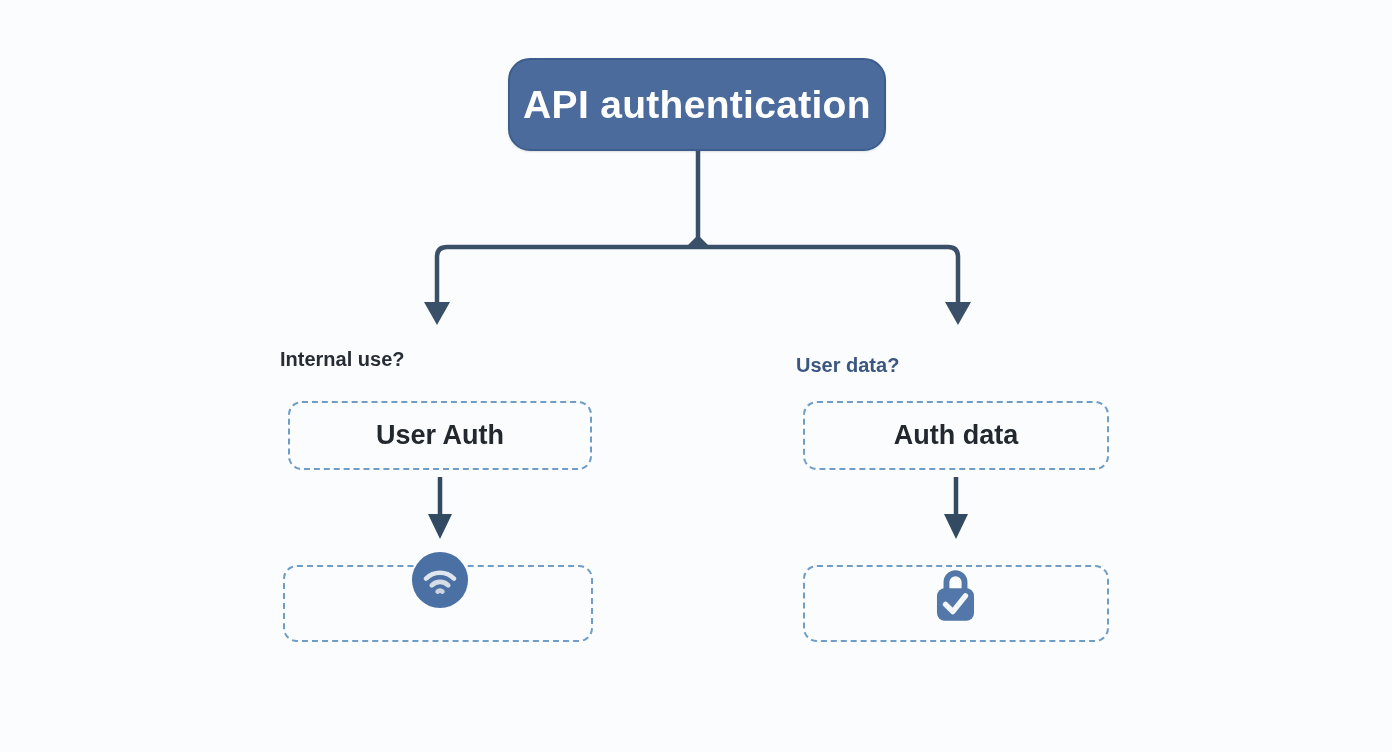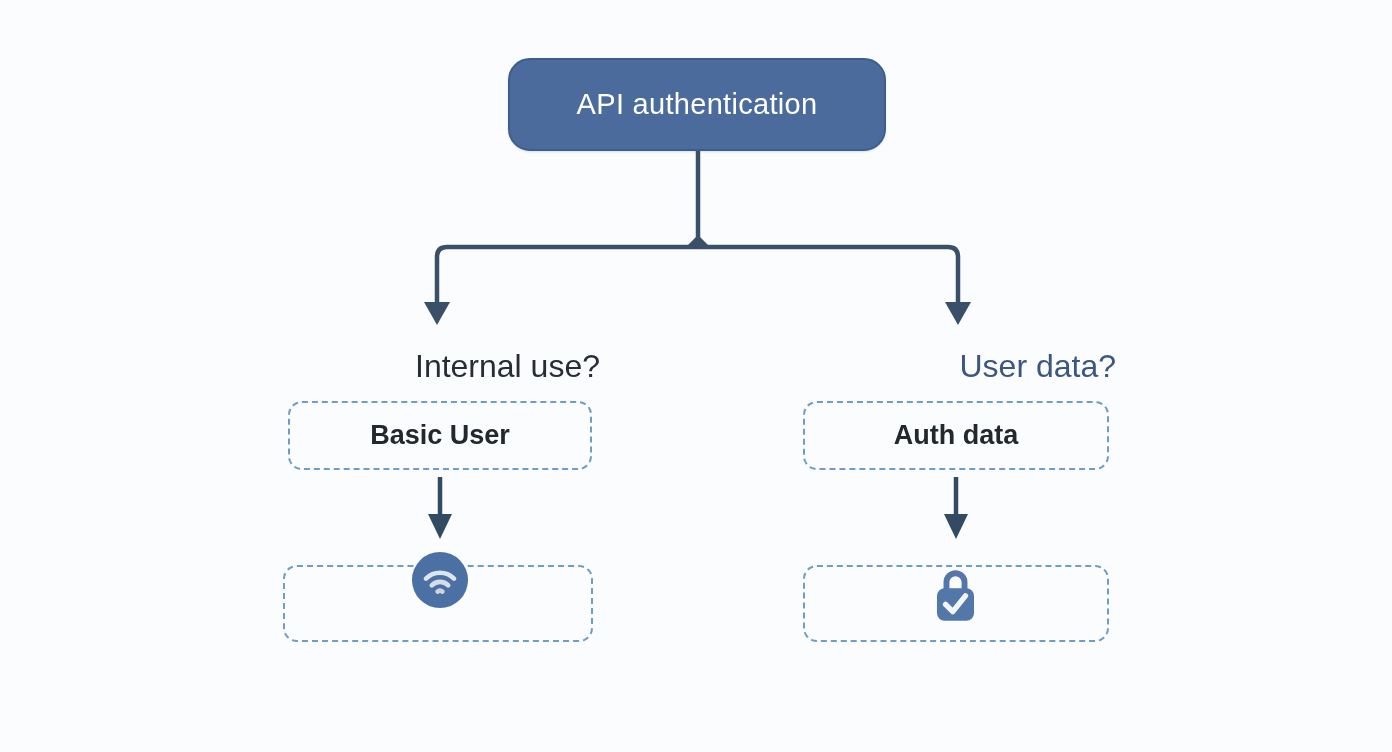--- a/index.html
+++ b/index.html
@@ -36,40 +36,40 @@
     left: 508px; top: 58px;
     width: 378px; height: 93px;
     background: var(--root-fill);
     border: 2.5px solid var(--root-border);
     border-radius: 22px;
     display: flex; align-items: center; justify-content: center;
     box-shadow: 0 1px 2px rgba(40,60,90,.15);
   }
   .root-node .label {
     color: var(--root-text);
-    font-size: 29px;
-    font-weight: 400;
+    font-size: 39px;
+    font-weight: 700;
     letter-spacing: .3px;
   }
   .connector-svg {
     position: absolute;
     left: 0; top: 0;
     width: 1392px; height: 752px;
     pointer-events: none;
   }
   .question {
     position: absolute;
     top: 348px;
     width: 320px;
-    text-align: right;
-    font-size: 32px;
-    font-weight: 400;
+    text-align: left;
+    font-size: 20px;
+    font-weight: 700;
   }
   .question.left  { left: 280px; color: var(--question-left); }
-  .question.right { left: 796px; color: var(--question-right); }
+  .question.right { left: 796px; color: var(--question-right); margin-top: 6px; }
   .dashed-box {
     position: absolute;
     border: 2px dashed var(--dashed-border);
     border-radius: 14px;
     background: transparent;
     display: flex; align-items: center; justify-content: center;
   }
   .mid-box { top: 401px; height: 69px; }
   .mid-box.left  { left: 288px; width: 304px; }
   .mid-box.right { left: 803px; width: 306px; }
@@ -116,21 +116,21 @@
     <path d="M440 477 V516" fill="none" stroke="var(--arrow)" stroke-width="4.5"></path>
     <polygon points="428,514 452,514 440,539" fill="var(--arrow)"></polygon>
 
     <path d="M956 477 V516" fill="none" stroke="var(--arrow)" stroke-width="4.5"></path>
     <polygon points="944,514 968,514 956,539" fill="var(--arrow)"></polygon>
   </svg>
 
   <div class="question left">Internal use?</div>
 
   <div class="dashed-box mid-box left">
-    <span class="label">Basic User</span>
+    <span class="label">User Auth</span>
   </div>
 
   <div class="dashed-box bottom-box left"></div>
 
   <div class="wifi-badge">
     <svg viewBox="0 0 60 60" width="58" height="58" xmlns="http://www.w3.org/2000/svg">
       <circle cx="30" cy="30" r="29" fill="var(--wifi-fill)"></circle>
       <path d="M15.5 28.5 A20.5 20.5 0 0 1 44.5 28.5" fill="none" stroke="#dfe5ec" stroke-width="4.8" stroke-linecap="round"></path>
       <path d="M21.5 35.5 A12 12 0 0 1 38.5 35.5" fill="none" stroke="var(--wifi-waves)" stroke-width="4.8" stroke-linecap="round"></path>
       <path d="M27.5 42 A3.5 3.5 0 0 1 32.5 42" fill="none" stroke="#cbd4e0" stroke-width="4.8" stroke-linecap="round"></path>

